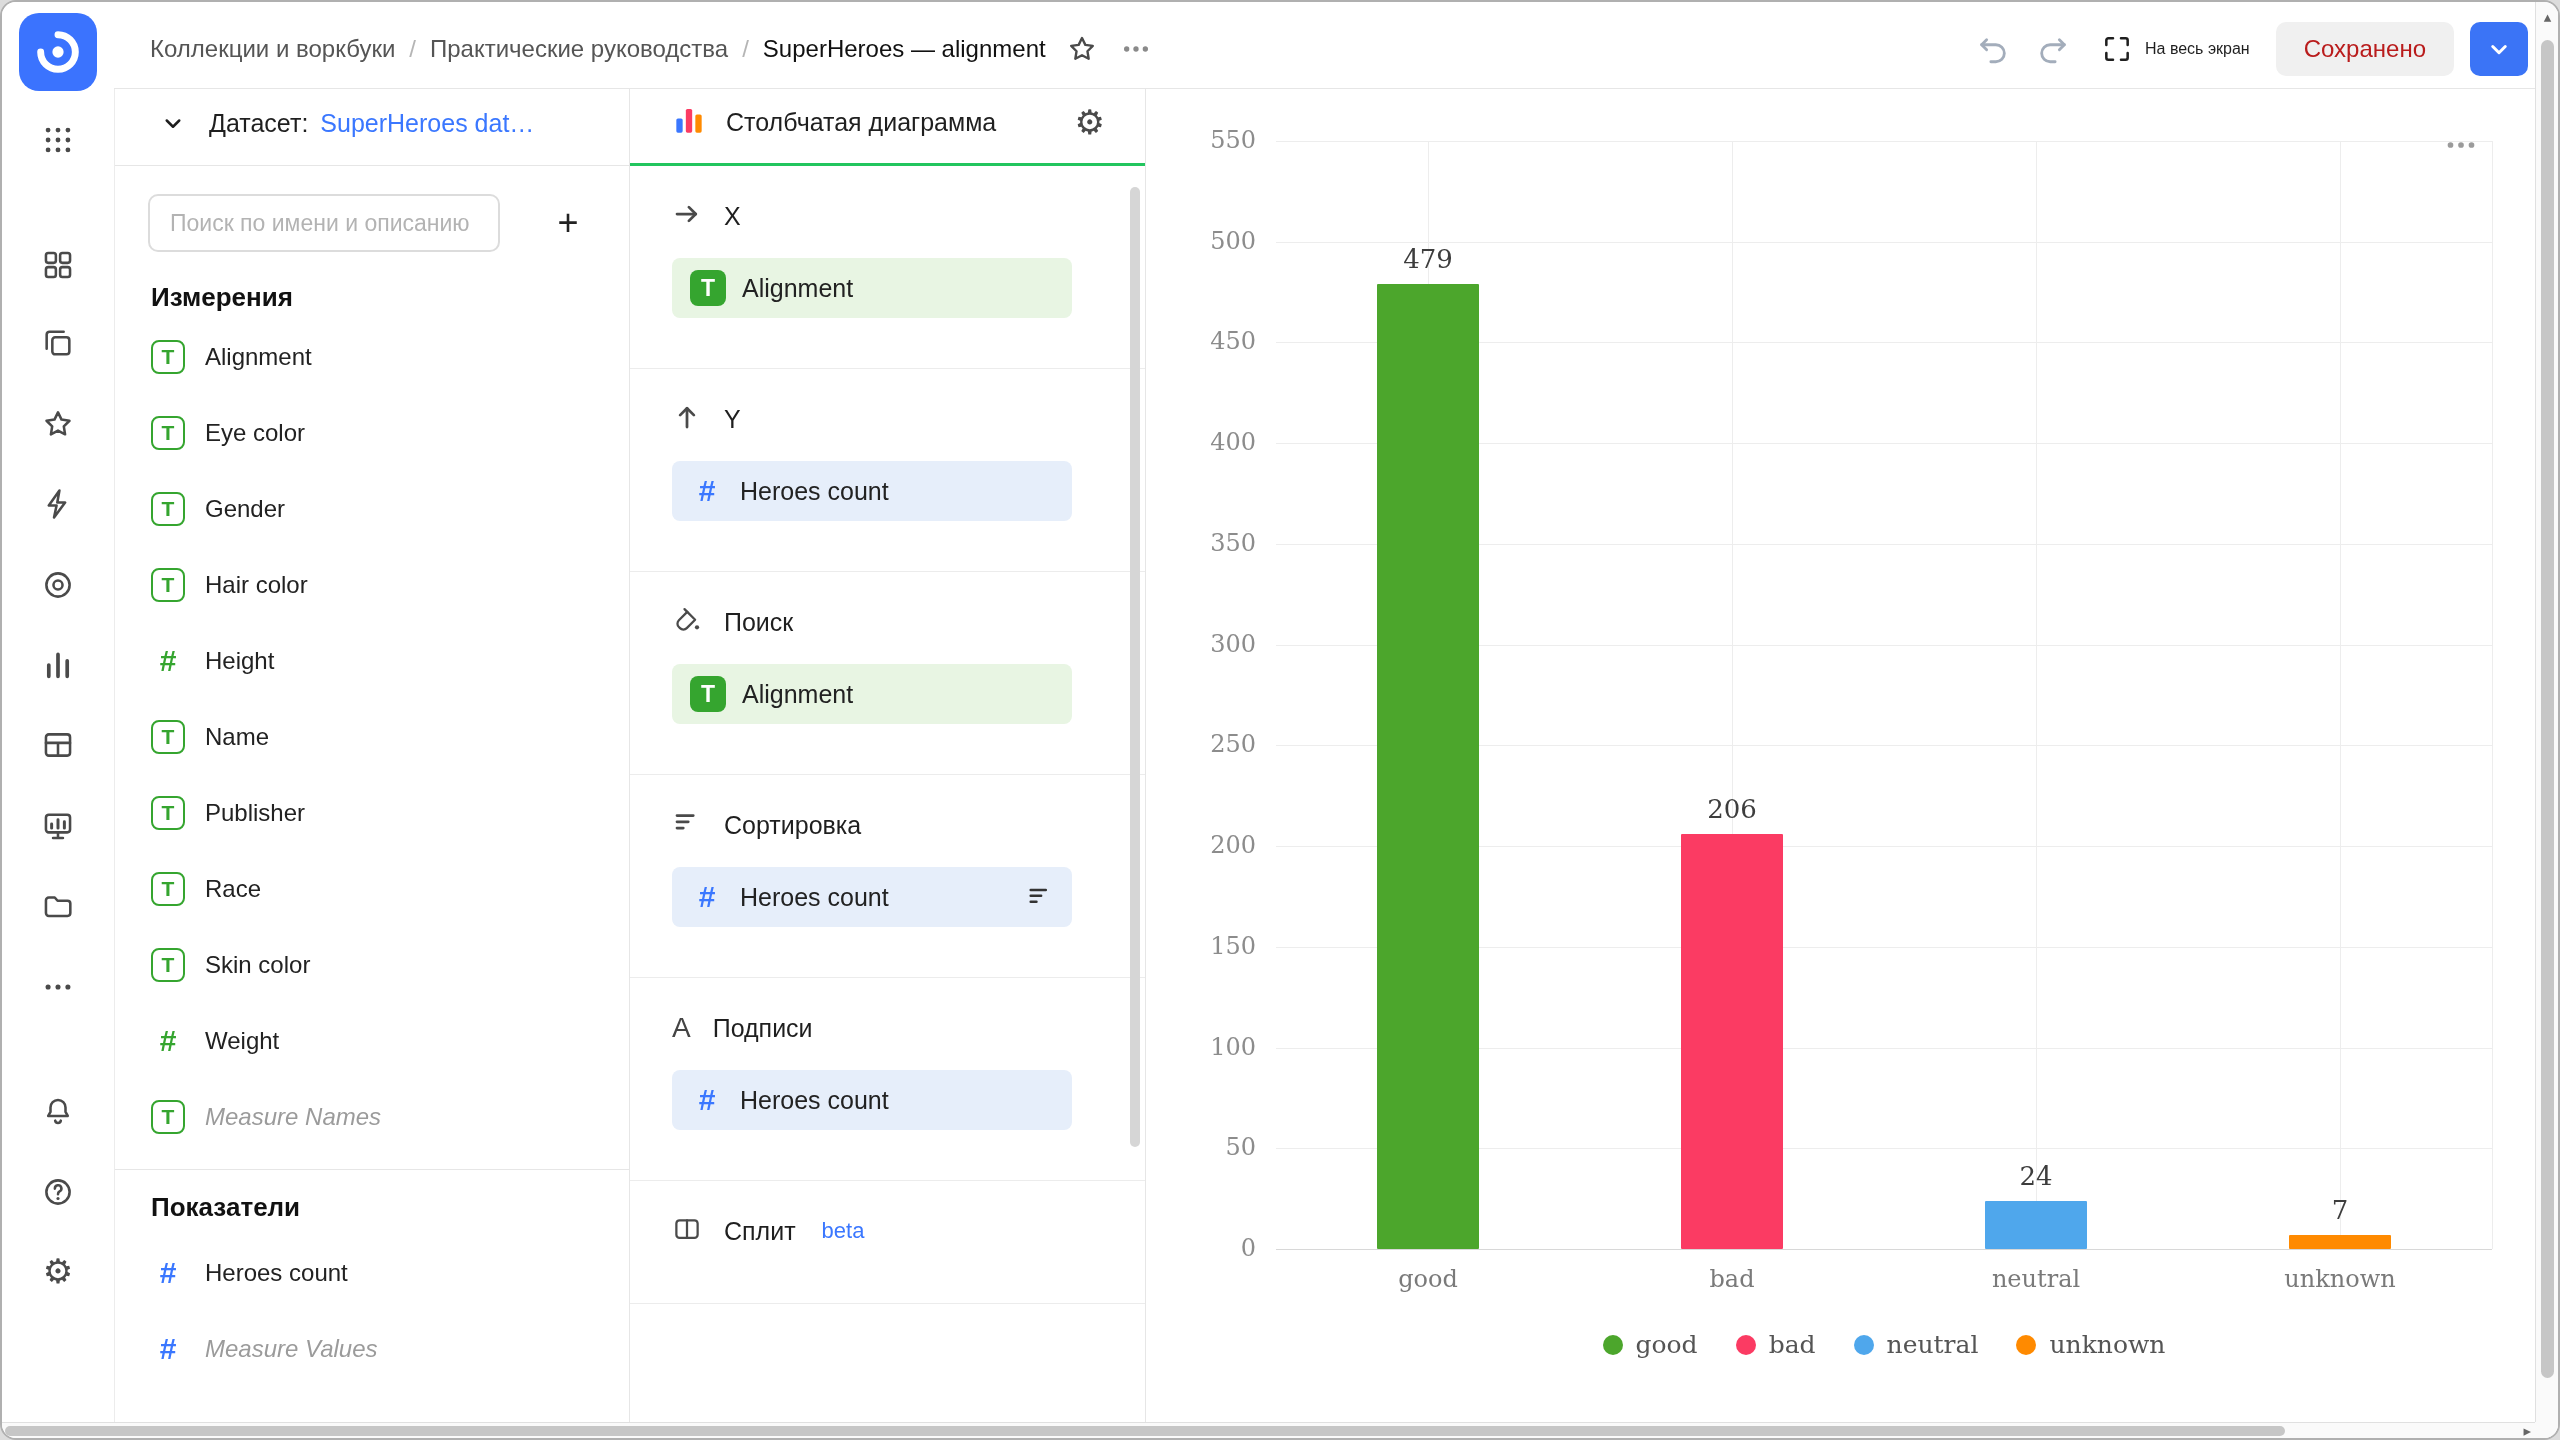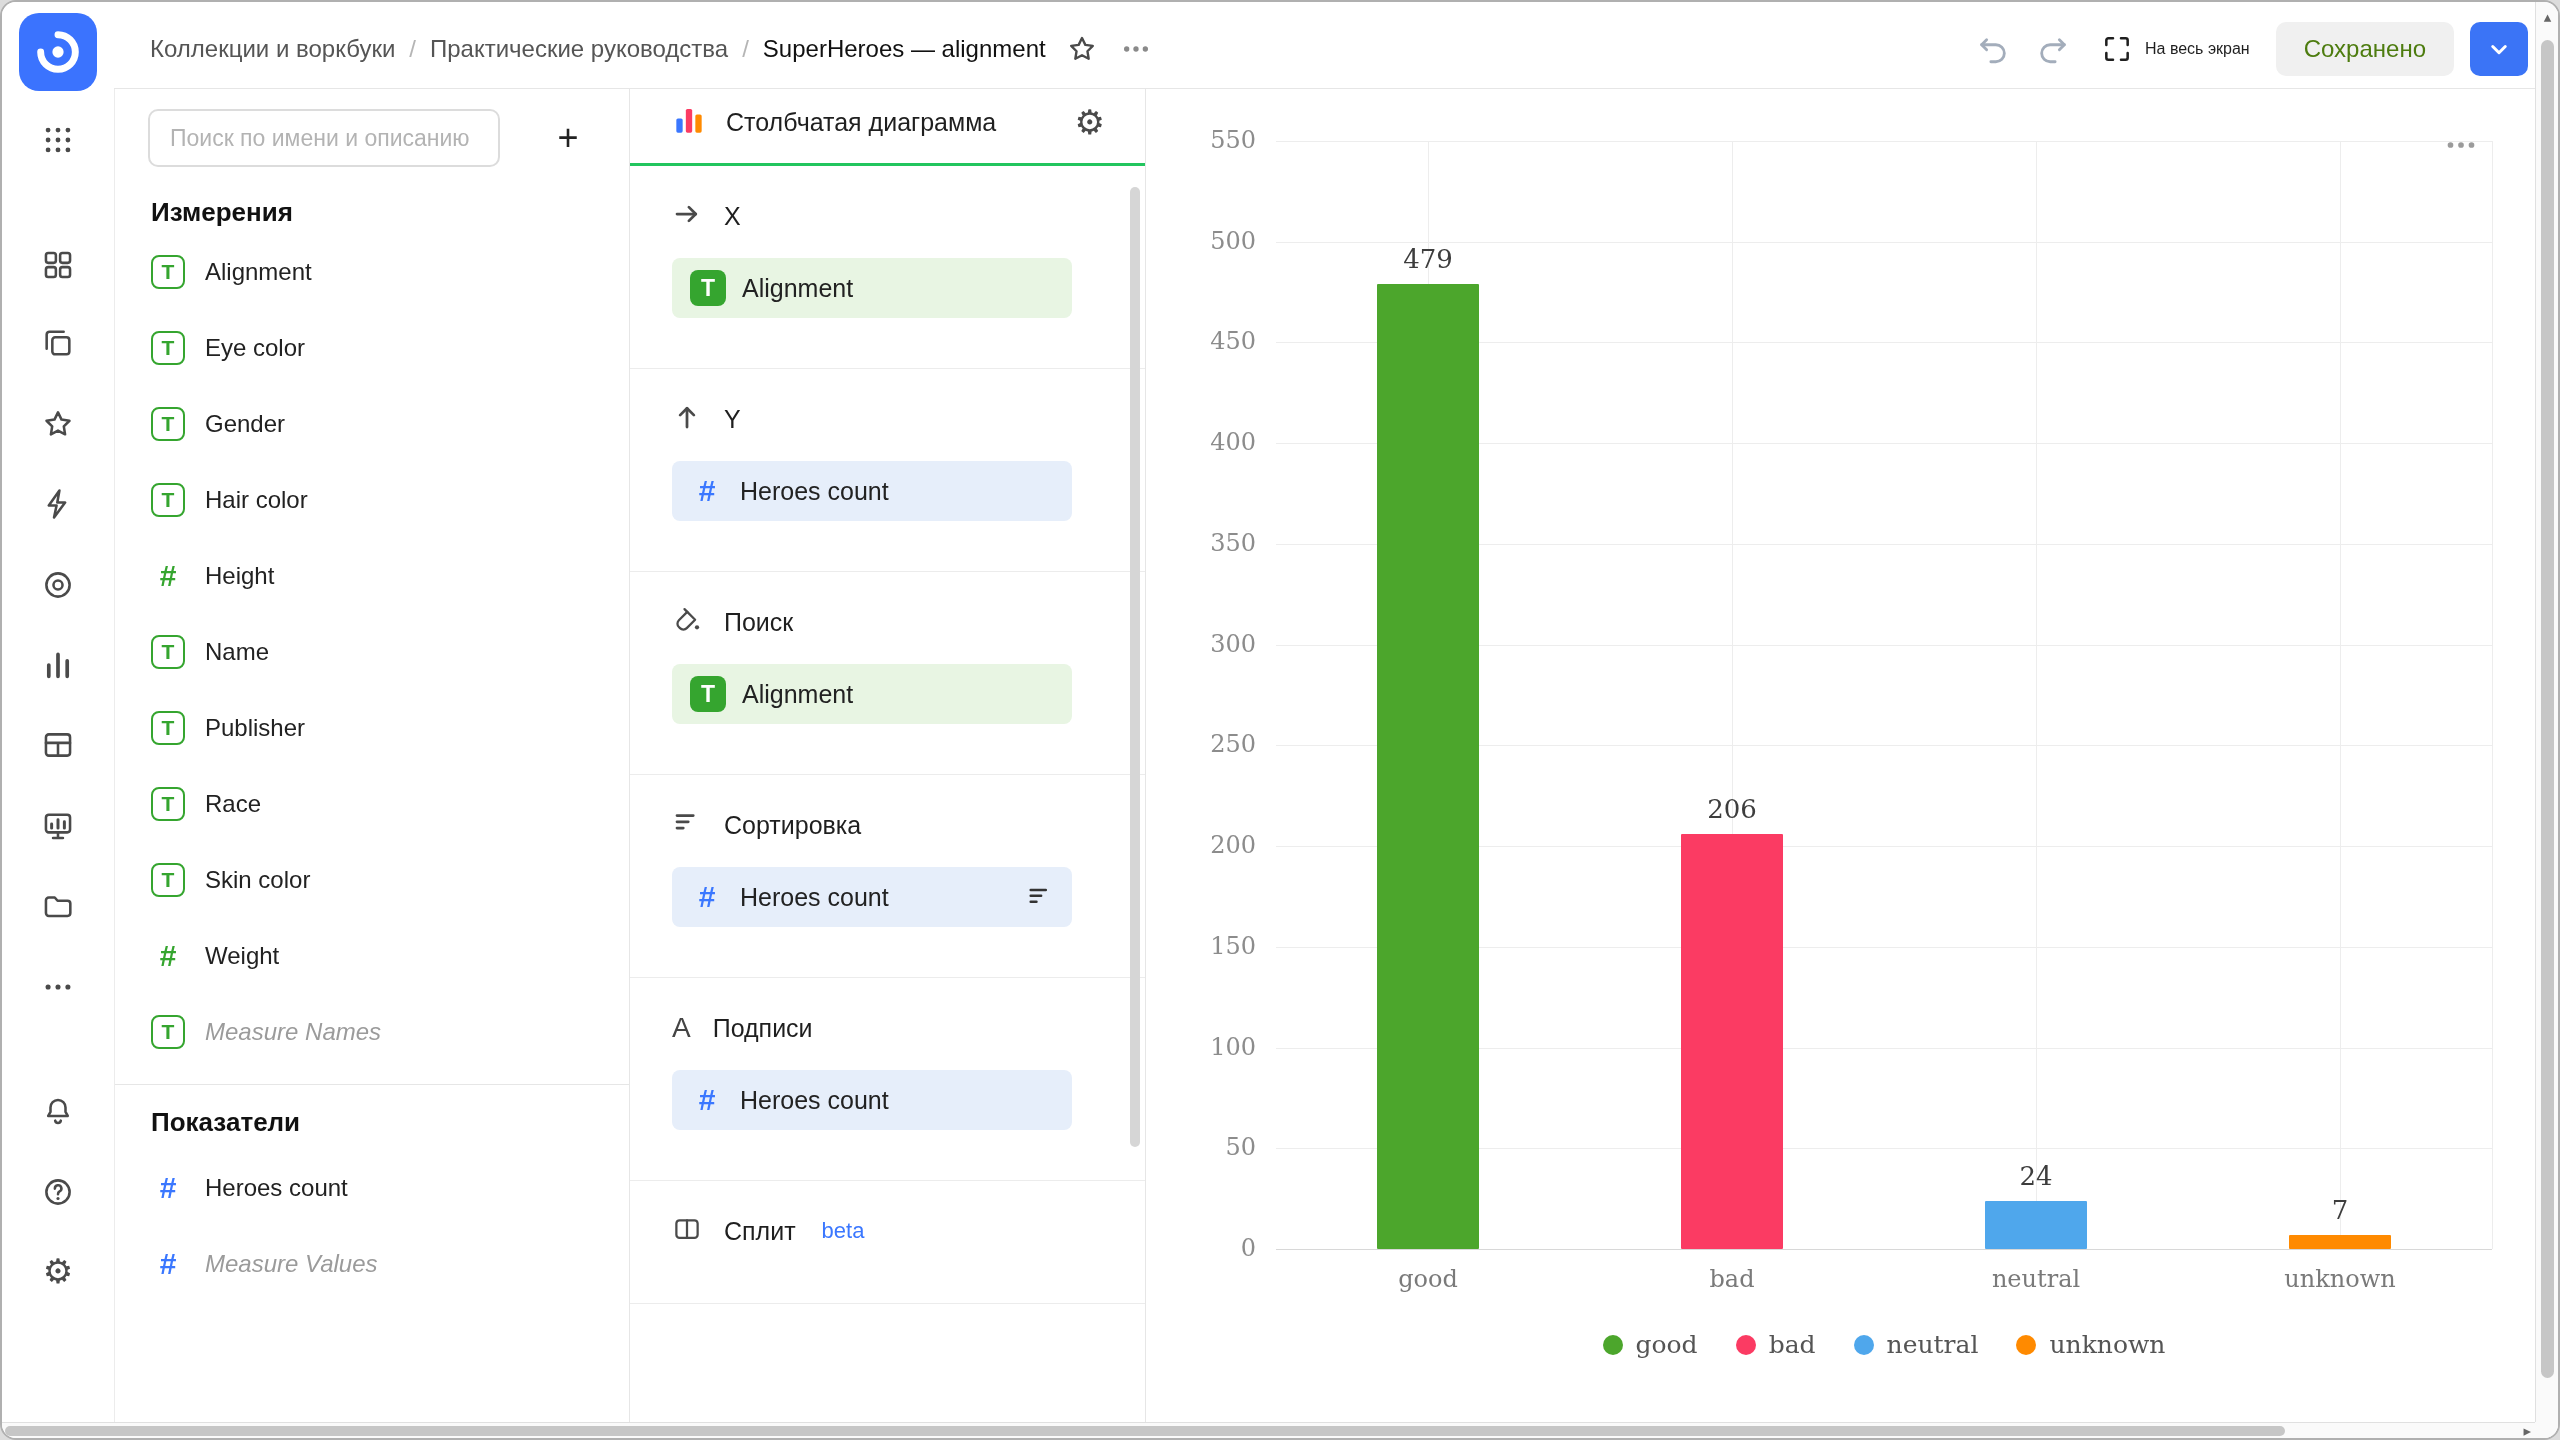--- a/index.html
+++ b/index.html
@@ -14,21 +14,21 @@
   .crumb.current { color:#111; }
   .crumb-sep { color:#b5b5b5; }
   .tb-ic { width:44px; height:44px; display:flex; align-items:center; justify-content:center; border-radius:8px; }
   .tb-ic svg { width:32px; height:32px; }
   .star-btn { margin-left:14px; }
   .dots-btn { margin-left:10px; }
   .tb-right { margin-left:auto; display:flex; align-items:center; gap:16px; }
   .undo-redo svg { width:34px; height:34px; }
   .fullscreen { display:flex; align-items:center; gap:12px; margin:0 10px; cursor:pointer; }
   .fullscreen .label { font-size:16px; color:#1f1f1f; white-space:nowrap; }
-  .saved-btn { height:54px; padding:0 28px; border-radius:10px; background:#f0f0f0; color:#4d7c0f;
+  .saved-btn { height:54px; padding:0 28px; border-radius:10px; background:#f0f0f0; color:#b91c1c;
                font-size:24px; display:flex; align-items:center; border:none; }
   .blue-btn { width:58px; height:54px; border-radius:10px; background:#3b74f6; border:none;
               display:flex; align-items:center; justify-content:center; cursor:pointer; }
   .blue-btn svg { width:30px; height:30px; }
 
   
   .rail { position:absolute; left:0; top:0; width:112px; bottom:16px; background:#fff; z-index:6; }
   .logo { position:absolute; left:17px; top:11px; width:78px; height:78px; border-radius:20px; background:#3b73fe;
           display:flex; align-items:center; justify-content:center; cursor:pointer; }
   .logo svg { width:52px; height:52px; }
@@ -265,20 +265,29 @@
             <circle cx="12" cy="16.6" r="1.1" fill="#4a4a4a" stroke="none"></circle>
           </svg>
         </div>
         <div class="rail-btn" style="top: 1247px;">
           <span class="glyph">⚙</span>
         </div>
       </div>
   </div>
 
   <div class="dataset-panel">
+    <div class="panel-header">
+      <span class="tb-ic ds-chevron">
+        <svg viewBox="0 0 24 24" fill="none" stroke="#1f1f1f" stroke-width="2" stroke-linecap="round" stroke-linejoin="round">
+            <path d="M7 10l5 5 5-5"></path>
+          </svg>
+      </span>
+      <span class="ds-label">Датасет:</span>
+      <span class="ds-name">SuperHeroes dat…</span>
+    </div>
     <div class="search-row">
       <input class="search-input" type="text" placeholder="Поиск по имени и описанию" style="">
       <button class="plus-btn">+</button>
     </div>
     <div class="group-title">Измерения</div>
     <div id="dimensions-list">
         <div class="field-row">
           <span class="t-box">T</span>
           <span class="field-label">Alignment</span>
         </div>

